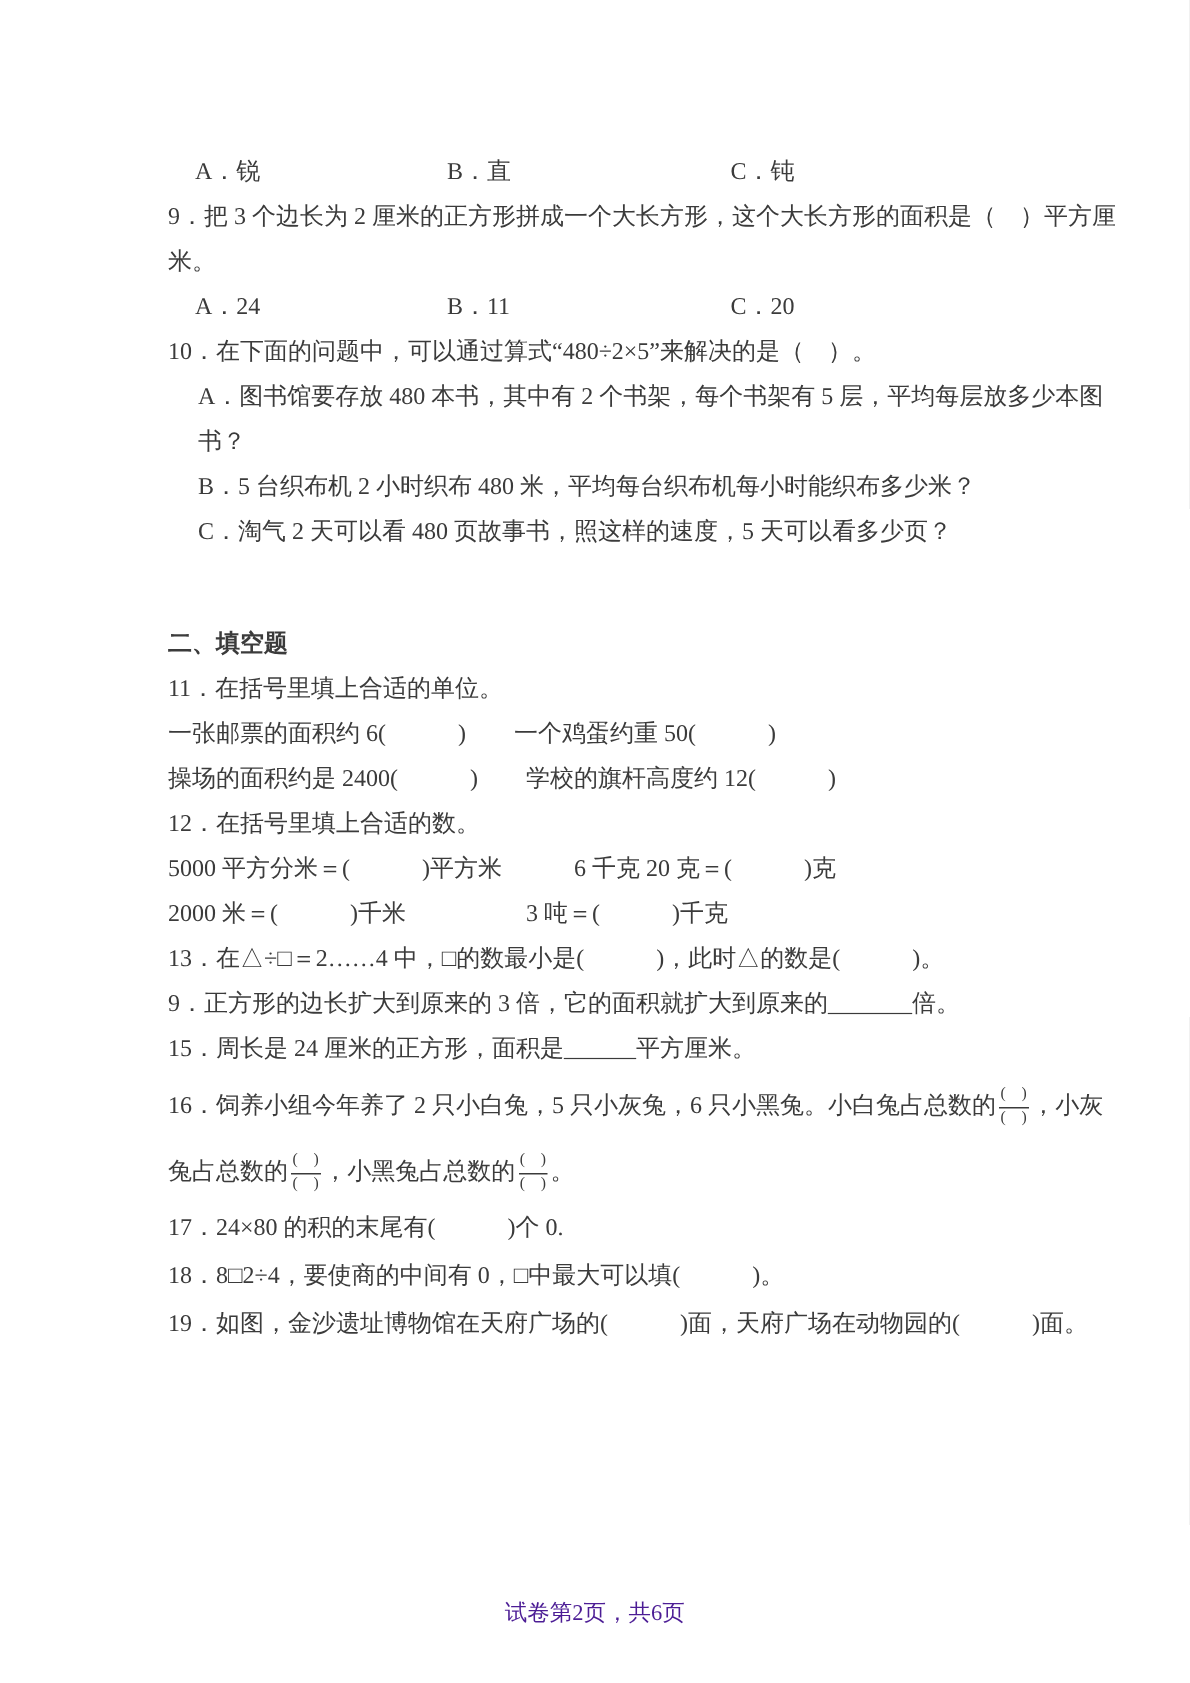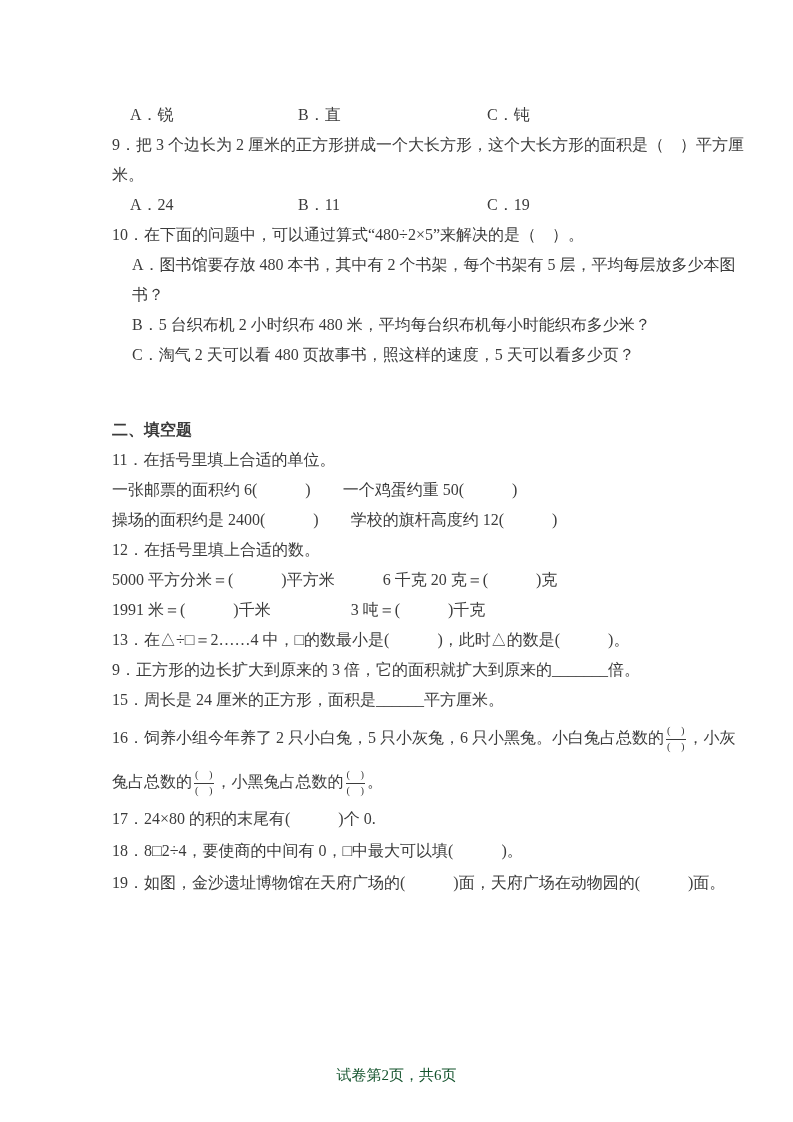--- a/index.html
+++ b/index.html
@@ -59,59 +59,59 @@
     display: block;
     padding-top: 1px;
   }
   .footer {
     position: absolute;
     left: 0;
     top: 1066px;
     width: 100%;
     text-align: center;
     font-size: 15px;
-    color: #14532d;
+    color: #4c1d95;
   }
 </style>
 </head>
 <body>
 
 <div class="page">
   <div class="content">
 
     <div class="line opt-row">
       <span class="col col-a">A．锐</span>
       <span class="col col-b">B．直</span>
       <span class="col col-c">C．钝</span>
     </div>
 
     <div class="line">9．把 3 个边长为 2 厘米的正方形拼成一个大长方形，这个大长方形的面积是（　）平方厘</div>
     <div class="line">米。</div>
 
     <div class="line opt-row">
       <span class="col col-a">A．24</span>
       <span class="col col-b">B．11</span>
-      <span class="col col-c">C．19</span>
+      <span class="col col-c">C．20</span>
     </div>
 
     <div class="line">10．在下面的问题中，可以通过算式“480÷2×5”来解决的是（　）。</div>
     <div class="line indent">A．图书馆要存放 480 本书，其中有 2 个书架，每个书架有 5 层，平均每层放多少本图</div>
     <div class="line indent">书？</div>
     <div class="line indent">B．5 台织布机 2 小时织布 480 米，平均每台织布机每小时能织布多少米？</div>
     <div class="line indent">C．淘气 2 天可以看 480 页故事书，照这样的速度，5 天可以看多少页？</div>
 
     <div class="line section-title">二、填空题</div>
 
     <div class="line">11．在括号里填上合适的单位。</div>
     <div class="line">一张邮票的面积约 6(　　　)　　一个鸡蛋约重 50(　　　)</div>
     <div class="line">操场的面积约是 2400(　　　)　　学校的旗杆高度约 12(　　　)</div>
 
     <div class="line">12．在括号里填上合适的数。</div>
     <div class="line">5000 平方分米＝(　　　)平方米　　　6 千克 20 克＝(　　　)克</div>
-    <div class="line">1991 米＝(　　　)千米　　　　　3 吨＝(　　　)千克</div>
+    <div class="line">2000 米＝(　　　)千米　　　　　3 吨＝(　　　)千克</div>
 
     <div class="line">13．在△÷□＝2……4 中，□的数最小是(　　　)，此时△的数是(　　　)。</div>
     <div class="line">9．正方形的边长扩大到原来的 3 倍，它的面积就扩大到原来的_______倍。</div>
     <div class="line">15．周长是 24 厘米的正方形，面积是______平方厘米。</div>
 
     <div class="line tall1">
       <span>16．饲养小组今年养了 2 只小白兔，5 只小灰兔，6 只小黑兔。小白兔占总数的</span><span class="frac"><span class="frac-top">(　)</span><span class="frac-bot">(　)</span></span><span>，小灰</span>
     </div>
     <div class="line tall2">
       <span>兔占总数的</span><span class="frac"><span class="frac-top">(　)</span><span class="frac-bot">(　)</span></span><span>，小黑兔占总数的</span><span class="frac"><span class="frac-top">(　)</span><span class="frac-bot">(　)</span></span><span>。</span>

